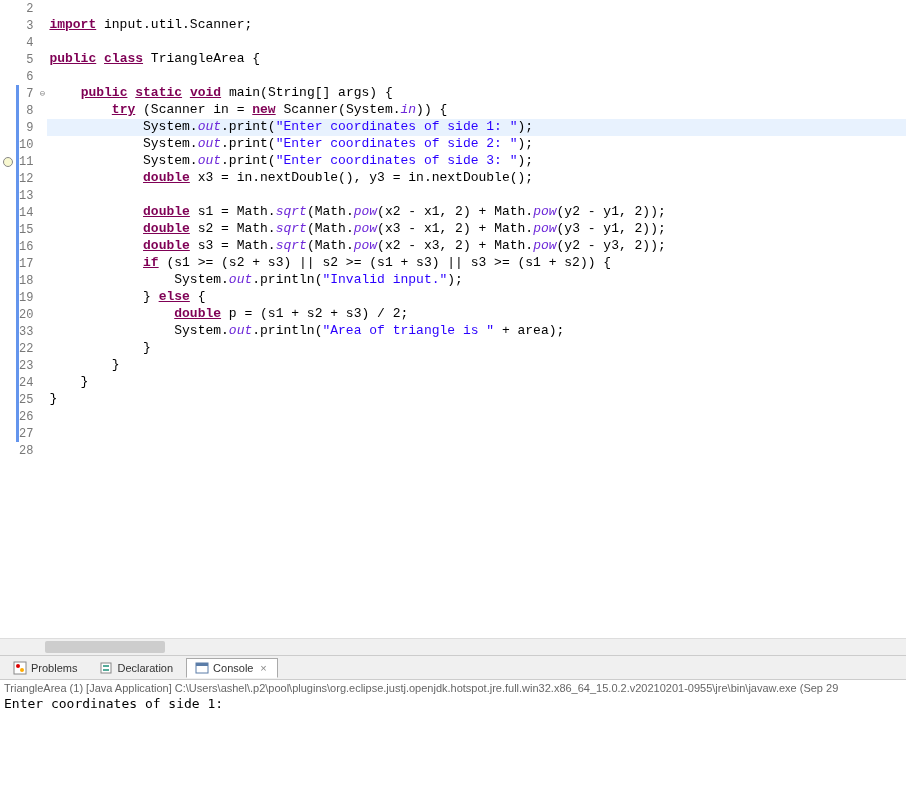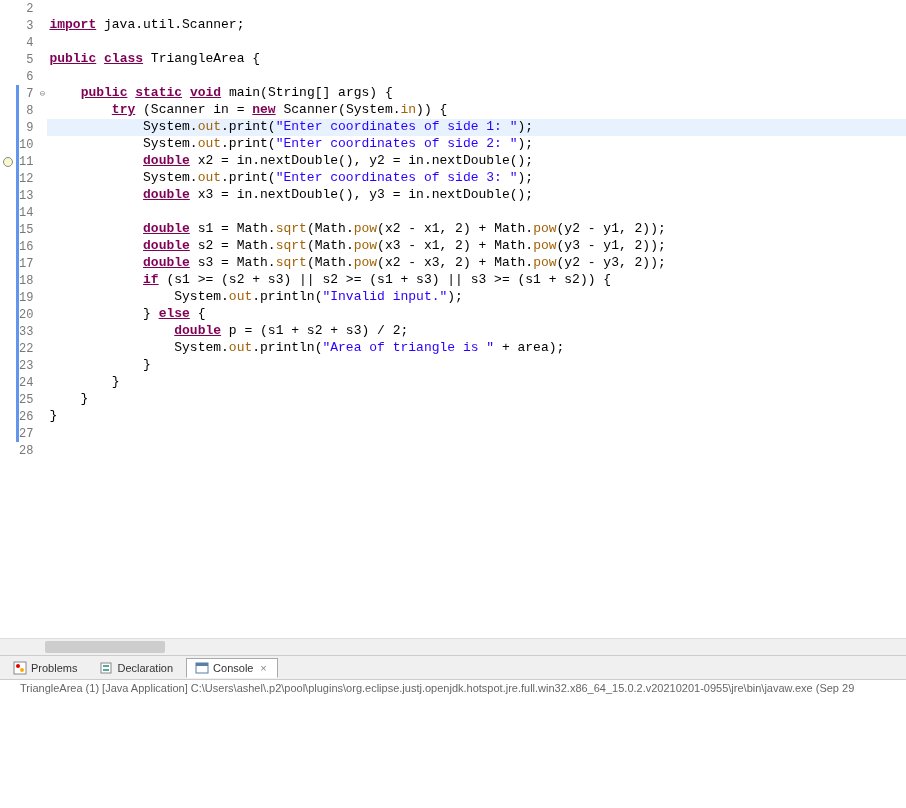--- a/index.html
+++ b/index.html
@@ -12,32 +12,32 @@
 .change-bar.none { background: transparent; }
 .marker-col { width: 16px; display: flex; justify-content: center; align-items: center; }
 .marker-circle { width: 10px; height: 10px; border-radius: 50%; border: 1px solid #888; background: #f8f8d0; font-size: 8px; display: flex; align-items: center; justify-content: center; }
 .linenum { flex: 1; text-align: right; color: #787878; padding-right: 4px; font-size: 12px; }
 .fold-col { width: 10px; color: #888; font-size: 9px; display: flex; align-items: center; justify-content: center; }
 .code-lines { flex: 1; }
 .code-line { height: 17px; white-space: pre; padding-left: 2px; }
 .code-line.highlighted { background: #e8f2fe; }
 .kw { color: #7f0055; font-weight: bold; text-decoration: underline; }
 .str { color: #2a00ff; }
-.fld { color: #a16207; }
+.fld { color: #6d28d9; font-style: italic; }
 .norm { color: #000; }
 .hscroll { height: 17px; background: #f0f0f0; border-top: 1px solid #ddd; position: relative; }
 .hscroll-track { position: absolute; left: 15px; right: 15px; top: 0; bottom: 0; }
 .hscroll-thumb { position: absolute; left: 30px; width: 120px; top: 2px; bottom: 2px; background: #cdcdcd; border-radius: 2px; }
 .bottom-panel { width: 906px; border-top: 1px solid #ccc; background: #0f172a; }
 .tabs { display: flex; align-items: center; height: 24px; background: #f0f0f0; border-bottom: 1px solid #ccc; padding-left: 4px; gap: 4px; }
 .tab { display: flex; align-items: center; gap: 4px; padding: 2px 8px; font-family: Tahoma, sans-serif; font-size: 11px; color: #333; border: 1px solid transparent; cursor: default; }
 .tab.active { background: #fff; border: 1px solid #aaa; border-bottom: 1px solid #fff; }
 .tab .ticon { width: 14px; height: 14px; display: flex; align-items: center; justify-content: center; }
 .tab .close { width: 12px; height: 12px; font-family: sans-serif; color: #888; display: flex; align-items: center; justify-content: center; }
-.console-body { background: #fff; padding: 2px 20px; font-family: Tahoma, sans-serif; font-size: 11px; }
+.console-body { background: #fff; padding: 2px 4px; font-family: Tahoma, sans-serif; font-size: 11px; }
 .console-desc { color: #666; white-space: nowrap; overflow: hidden; }
 .console-out { font-family: Consolas, monospace; font-size: 13px; color: #000; padding: 2px 0; }
 </style>
 </head>
 <body>
 
 <div class="editor-pane">
   <div class="code-area">
     <div class="gutter" id="gutter">
         <div class="gutter-row">
@@ -200,29 +200,28 @@
         </div>
         <div class="gutter-row">
           <div class="marker-col"></div>
           <div class="change-bar none"></div>
           <div class="linenum">28</div>
           <div class="fold-col"></div>
         </div>
       </div>
     <div class="code-lines" id="codelines">
         <div class="code-line"></div>
-        <div class="code-line"><span class="kw">import</span><span class="norm"> java.util.Scanner;</span></div>
+        <div class="code-line"><span class="kw">import</span><span class="norm"> input.util.Scanner;</span></div>
         <div class="code-line"></div>
         <div class="code-line"><span class="kw">public</span><span class="norm"> </span><span class="kw">class</span><span class="norm"> TriangleArea {</span></div>
         <div class="code-line"></div>
         <div class="code-line"><span class="norm">    </span><span class="kw">public</span><span class="norm"> </span><span class="kw">static</span><span class="norm"> </span><span class="kw">void</span><span class="norm"> main(String[] args) {</span></div>
         <div class="code-line"><span class="norm">        </span><span class="kw">try</span><span class="norm"> (Scanner in = </span><span class="kw">new</span><span class="norm"> Scanner(System.</span><span class="fld">in</span><span class="norm">)) {</span></div>
         <div class="code-line highlighted"><span class="norm">            System.</span><span class="fld">out</span><span class="norm">.print(</span><span class="str">"Enter coordinates of side 1: "</span><span class="norm">);</span></div>
         <div class="code-line"><span class="norm">            System.</span><span class="fld">out</span><span class="norm">.print(</span><span class="str">"Enter coordinates of side 2: "</span><span class="norm">);</span></div>
-        <div class="code-line"><span class="norm">            </span><span class="kw">double</span><span class="norm"> x2 = in.nextDouble(), y2 = in.nextDouble();</span></div>
         <div class="code-line"><span class="norm">            System.</span><span class="fld">out</span><span class="norm">.print(</span><span class="str">"Enter coordinates of side 3: "</span><span class="norm">);</span></div>
         <div class="code-line"><span class="norm">            </span><span class="kw">double</span><span class="norm"> x3 = in.nextDouble(), y3 = in.nextDouble();</span></div>
         <div class="code-line"></div>
         <div class="code-line"><span class="norm">            </span><span class="kw">double</span><span class="norm"> s1 = Math.</span><span class="fld">sqrt</span><span class="norm">(Math.</span><span class="fld">pow</span><span class="norm">(x2 - x1, 2) + Math.</span><span class="fld">pow</span><span class="norm">(y2 - y1, 2));</span></div>
         <div class="code-line"><span class="norm">            </span><span class="kw">double</span><span class="norm"> s2 = Math.</span><span class="fld">sqrt</span><span class="norm">(Math.</span><span class="fld">pow</span><span class="norm">(x3 - x1, 2) + Math.</span><span class="fld">pow</span><span class="norm">(y3 - y1, 2));</span></div>
         <div class="code-line"><span class="norm">            </span><span class="kw">double</span><span class="norm"> s3 = Math.</span><span class="fld">sqrt</span><span class="norm">(Math.</span><span class="fld">pow</span><span class="norm">(x2 - x3, 2) + Math.</span><span class="fld">pow</span><span class="norm">(y2 - y3, 2));</span></div>
         <div class="code-line"><span class="norm">            </span><span class="kw">if</span><span class="norm"> (s1 &gt;= (s2 + s3) || s2 &gt;= (s1 + s3) || s3 &gt;= (s1 + s2)) {</span></div>
         <div class="code-line"><span class="norm">                System.</span><span class="fld">out</span><span class="norm">.println(</span><span class="str">"Invalid input."</span><span class="norm">);</span></div>
         <div class="code-line"><span class="norm">            } </span><span class="kw">else</span><span class="norm"> {</span></div>
         <div class="code-line"><span class="norm">                </span><span class="kw">double</span><span class="norm"> p = (s1 + s2 + s3) / 2;</span></div>
@@ -268,14 +267,15 @@
             <rect x="1" y="2" width="12" height="10" fill="#fff" stroke="#5b7da8"></rect>
             <rect x="1" y="2" width="12" height="3" fill="#5b7da8"></rect>
           </svg>
       </span>
       <span>Console</span>
       <span class="close">×</span>
     </div>
   </div>
   <div class="console-body">
     <div class="console-desc">TriangleArea (1) [Java Application] C:\Users\ashel\.p2\pool\plugins\org.eclipse.justj.openjdk.hotspot.jre.full.win32.x86_64_15.0.2.v20210201-0955\jre\bin\javaw.exe  (Sep 29</div>
+    <div class="console-out">Enter coordinates of side 1: </div>
   </div>
 </div>
 
 </body></html>

